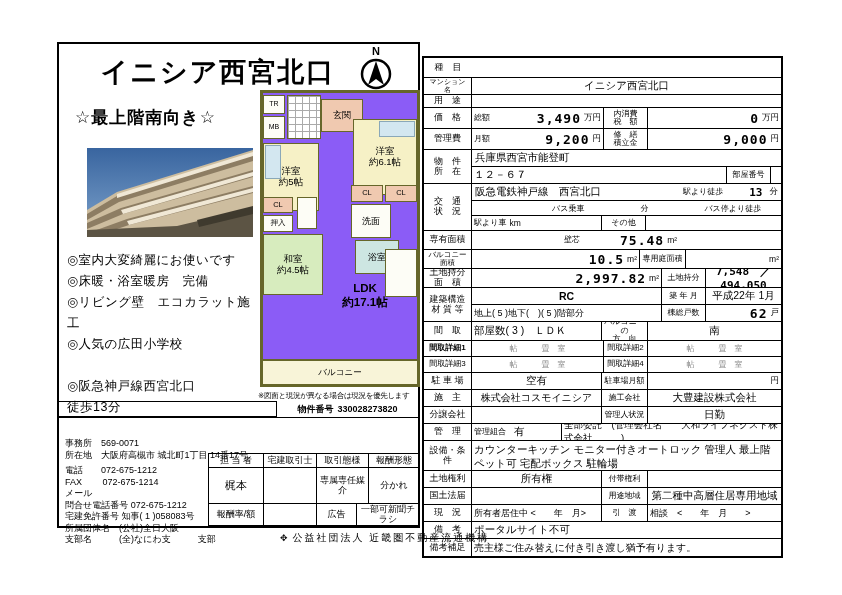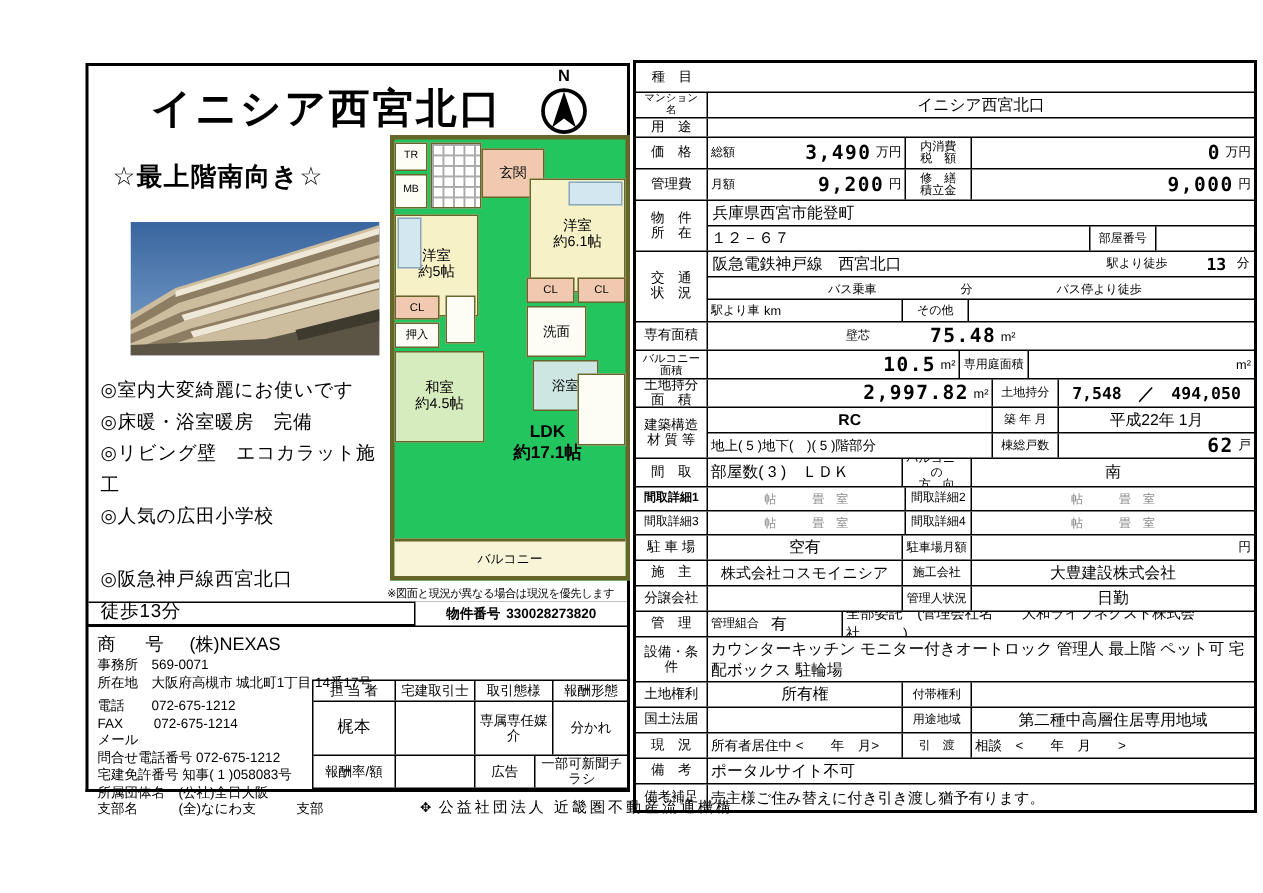--- a/index.html
+++ b/index.html
@@ -11,21 +11,21 @@
   .flyer { position:absolute; left:57px; top:42px; width:363px; height:376px; border:2px solid #000; background:#fff; }
   .flyer-title { position:absolute; left:14px; top:10px; width:290px; text-align:center; font-size:27px; font-weight:600; letter-spacing:2px; }
   .compass { position:absolute; right:24px; top:2px; width:36px; height:50px; text-align:center; }
   .compass .n { font-size:11px; font-weight:bold; display:block; line-height:10px; }
   .catch { position:absolute; left:16px; top:62px; font-size:17px; font-weight:bold; letter-spacing:1px; }
   .photo { position:absolute; left:28px; top:104px; width:166px; height:89px; }
   .features { position:absolute; left:8px; top:206px; width:195px; font-size:12.5px; line-height:21px; letter-spacing:0.5px; }
   .features .gap { margin-top:21px; }
 
   
-  .plan { position:absolute; left:201px; top:46px; width:160px; height:297px; border:3px solid #66662a; background:#22c55e; }
+  .plan { position:absolute; left:201px; top:46px; width:160px; height:297px; border:3px solid #66662a; background:#8b5cf6; }
   .room { position:absolute; border:1.5px solid #66662a; display:flex; align-items:center; justify-content:center; text-align:center; white-space:pre-line; line-height:1.15; }
   .cream { background:#f6f1c6; } .pink { background:#f0c9b0; } .blue { background:#cde6e2; }
   .green { background:#d7ecbe; } .white { background:#fdfdf6; }
   .hatch { background:#fff;
     background-image:linear-gradient(#aaa 1px,transparent 1px),linear-gradient(90deg,#aaa 1px,transparent 1px);
     background-size:7px 7px; }
   .bed { position:absolute; background:#d3e7f0; border:1px solid #8aa8b8; }
   .ldk-label { position:absolute; left:52px; top:188px; width:100px; text-align:center; font-size:11.5px; font-weight:bold; white-space:pre-line; line-height:1.25; }
   .plan-note { position:absolute; left:199px; top:347px; width:162px; font-size:7.5px; letter-spacing:-0.3px; }
   .pno-line { position:absolute; left:0; top:357px; width:100%; border-top:1.5px solid #000; }
@@ -37,21 +37,21 @@
   .agency-head .lbl { letter-spacing:4px; margin-right:10px; }
   .agency-lines { position:absolute; left:6px; top:20px; width:352px; font-size:9px; line-height:11.5px; }
   .agency-lines .gap { margin-top:4px; }
   .atable { position:absolute; left:149px; top:35px; width:212px; height:73px; border:1px solid #000; display:flex; flex-direction:column; font-size:9px; }
   .atable .tr { display:flex; border-bottom:1px solid #000; }
   .atable .tr:last-child { border-bottom:none; }
   .atable .td { border-right:1px solid #000; display:flex; align-items:center; justify-content:center; text-align:center; overflow:hidden; line-height:1.1; }
   .atable .td:last-child { border-right:none; }
 
   
-  .rtable { position:absolute; left:422px; top:40px; width:416px; border:2px solid #000; background:#fff; }
+  .rtable { position:absolute; left:422px; top:56px; width:361px; border:2px solid #000; background:#fff; }
   .r { display:flex; border-bottom:1px solid #000; align-items:stretch; }
   .r:last-child { border-bottom:none; }
   .c { border-right:1px solid #000; display:flex; align-items:center; overflow:hidden; padding:0 2px; }
   .c:last-child { border-right:none; }
   .lab { width:48px; justify-content:center; text-align:center; font-size:9px; white-space:pre-line; line-height:1.1; flex:none; }
   .slab { justify-content:center; text-align:center; font-size:8px; white-space:pre-line; line-height:1.05; flex:none; }
   .grow { flex:1; }
   .num { font-family:"DejaVu Sans Mono","Liberation Mono",monospace; font-weight:bold; font-size:13px; letter-spacing:1px; }
   .num-s { font-family:"DejaVu Sans Mono","Liberation Mono",monospace; font-weight:bold; font-size:11px; }
   .unit { font-size:8.5px; margin-left:3px; flex:none; }
@@ -139,24 +139,20 @@
 
     <div class="plan-note">※図面と現況が異なる場合は現況を優先します</div>
     <div class="pno-line"></div>
     <div class="property-no">
       <span>物件番号</span>
       <span>330028273820</span>
     </div>
   </div>
 
   <div class="agency">
-    <div class="agency-head">
-      <span class="lbl">商　号</span>
-      <span>(株)NEXAS</span>
-    </div>
     <div class="agency-lines">
       <div>事務所　569-0071</div>
       <div>所在地　大阪府高槻市 城北町1丁目 14番17号</div>
       <div class="gap">電話　　072-675-1212</div>
       <div>FAX　　 072-675-1214</div>
       <div>メール</div>
       <div>問合せ電話番号 072-675-1212</div>
       <div>宅建免許番号 知事( 1 )058083号</div>
       <div>所属団体名　(公社)全日大阪</div>
       <div>支部名　　　(全)なにわ支　　　支部</div>

